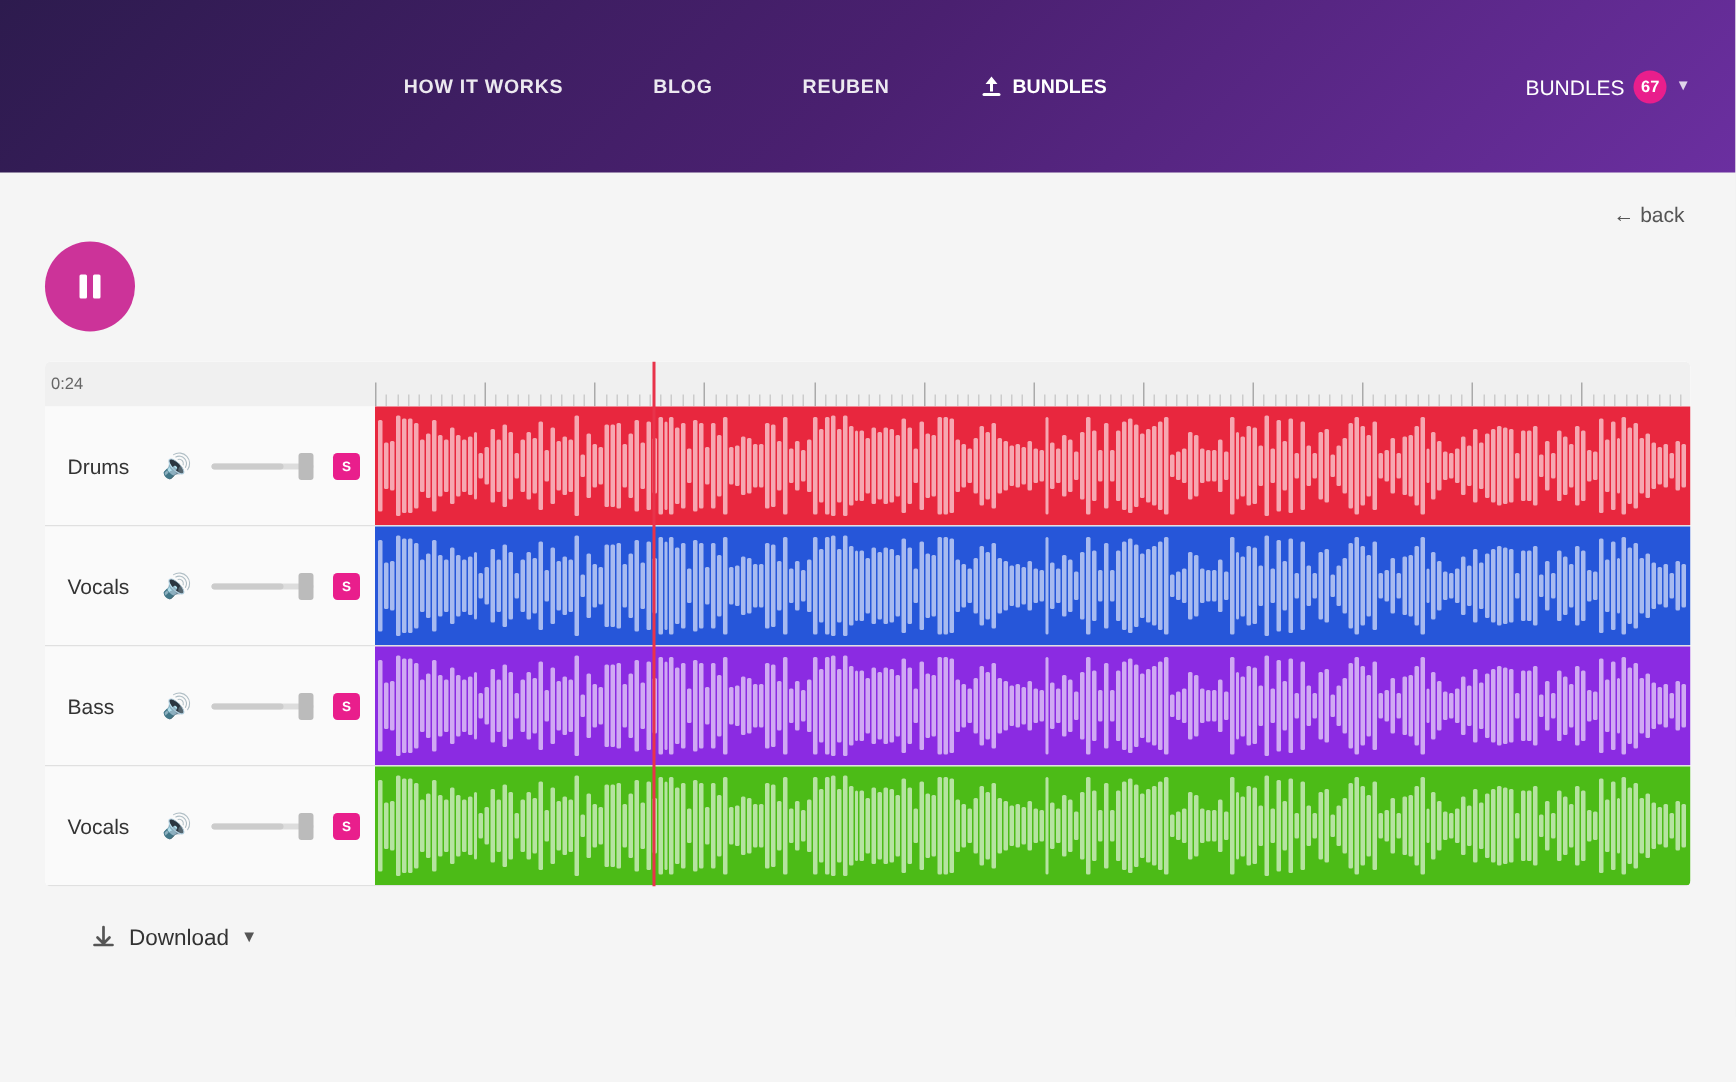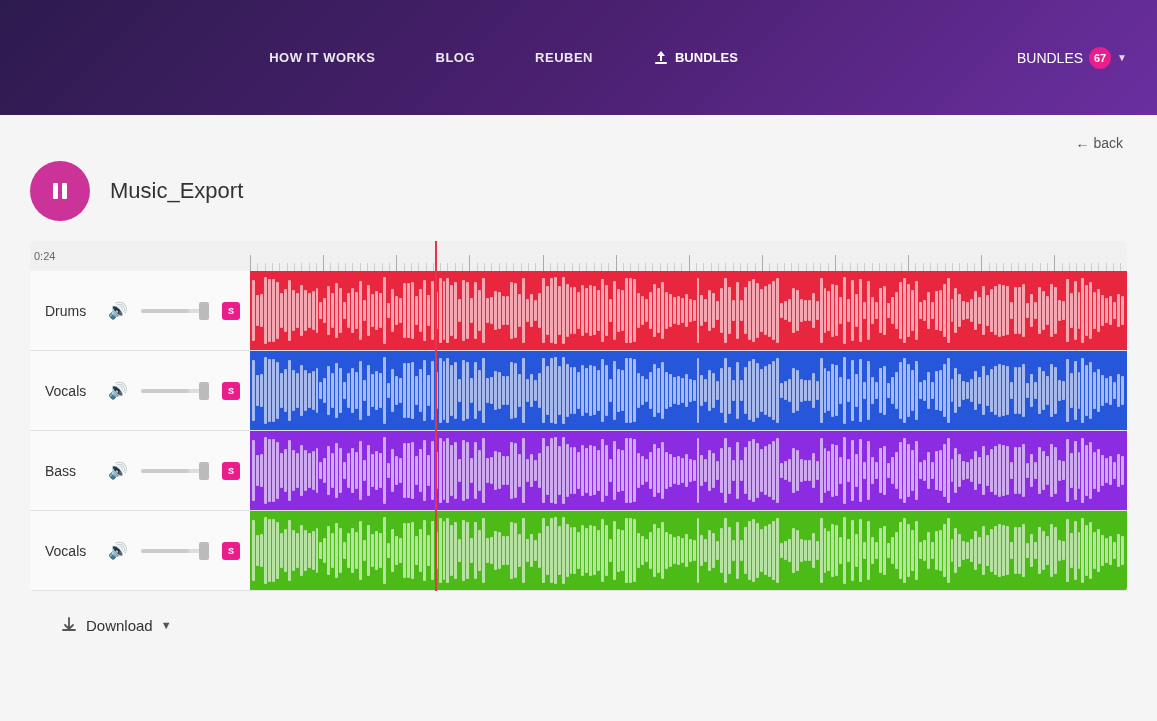--- a/index.html
+++ b/index.html
@@ -342,21 +342,20 @@
     <span>back</span>
   </div>
 
   <div class="player-header">
     <button class="play-btn">
       <svg width="22" height="22" viewBox="0 0 22 22">
         <rect x="4" y="3" width="5" height="16" rx="1"></rect>
         <rect x="13" y="3" width="5" height="16" rx="1"></rect>
       </svg>
     </button>
-    <span class="song-title">Music_Export</span>
   </div>
 
   <div class="tracks-wrapper tracks-relative">
 
     <div class="timeline-ruler">
       <span class="time-label">0:24</span>
       <div class="ruler-ticks">
         <div class="ruler-ticks-inner">
 
         <div class="tick major"></div>

